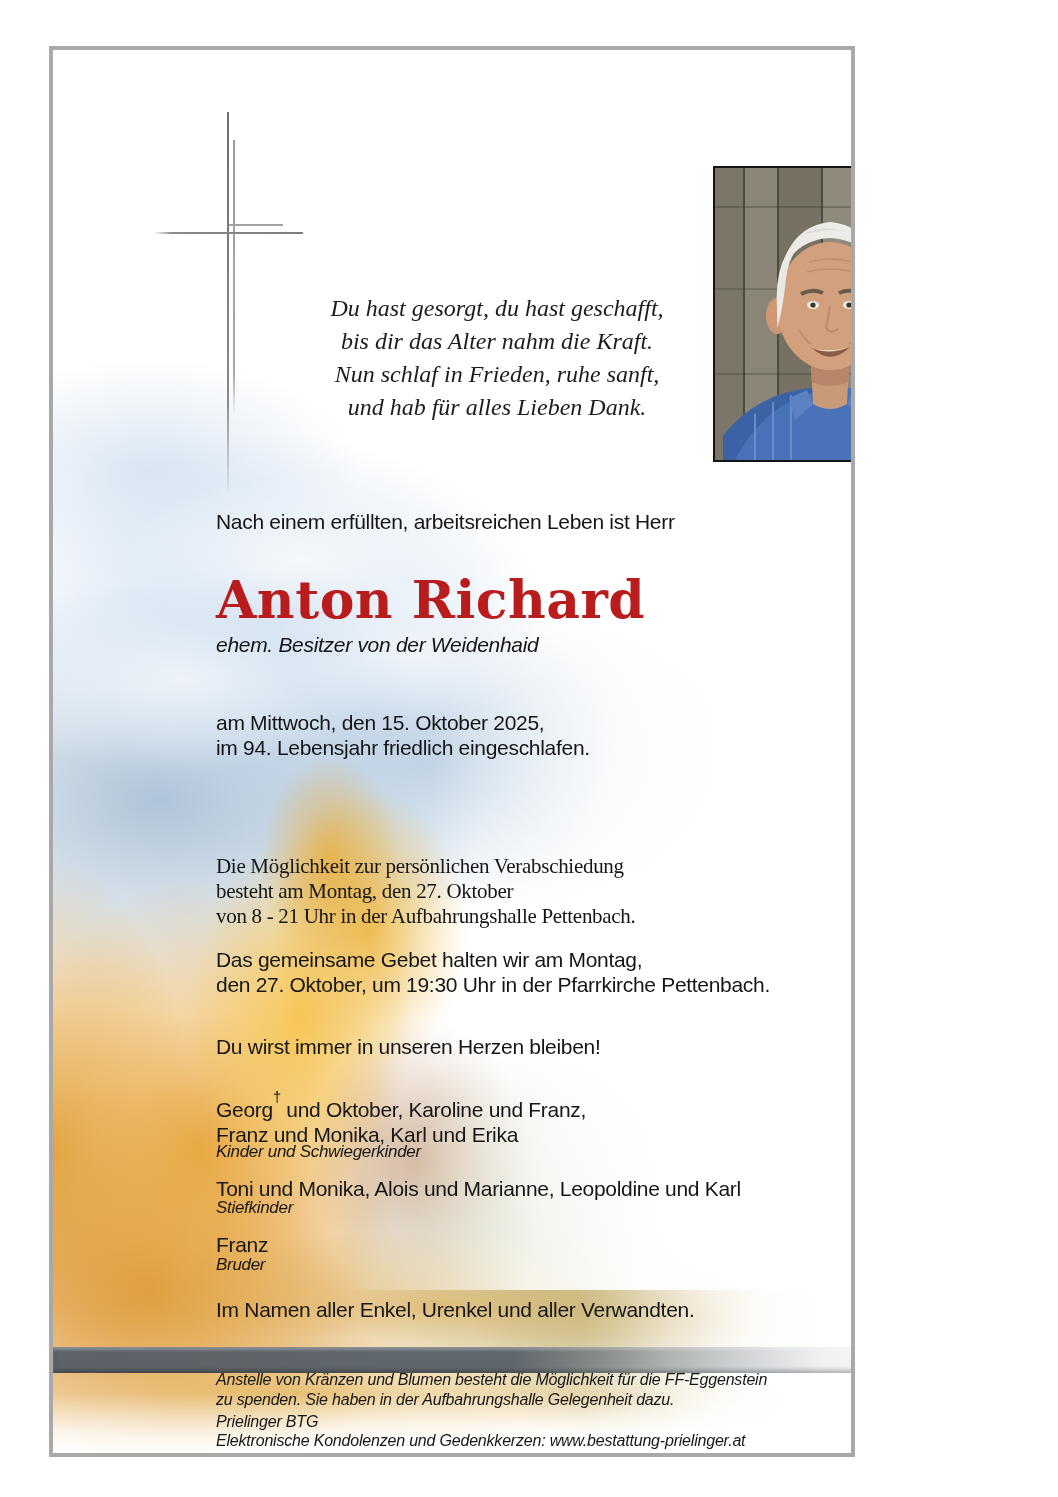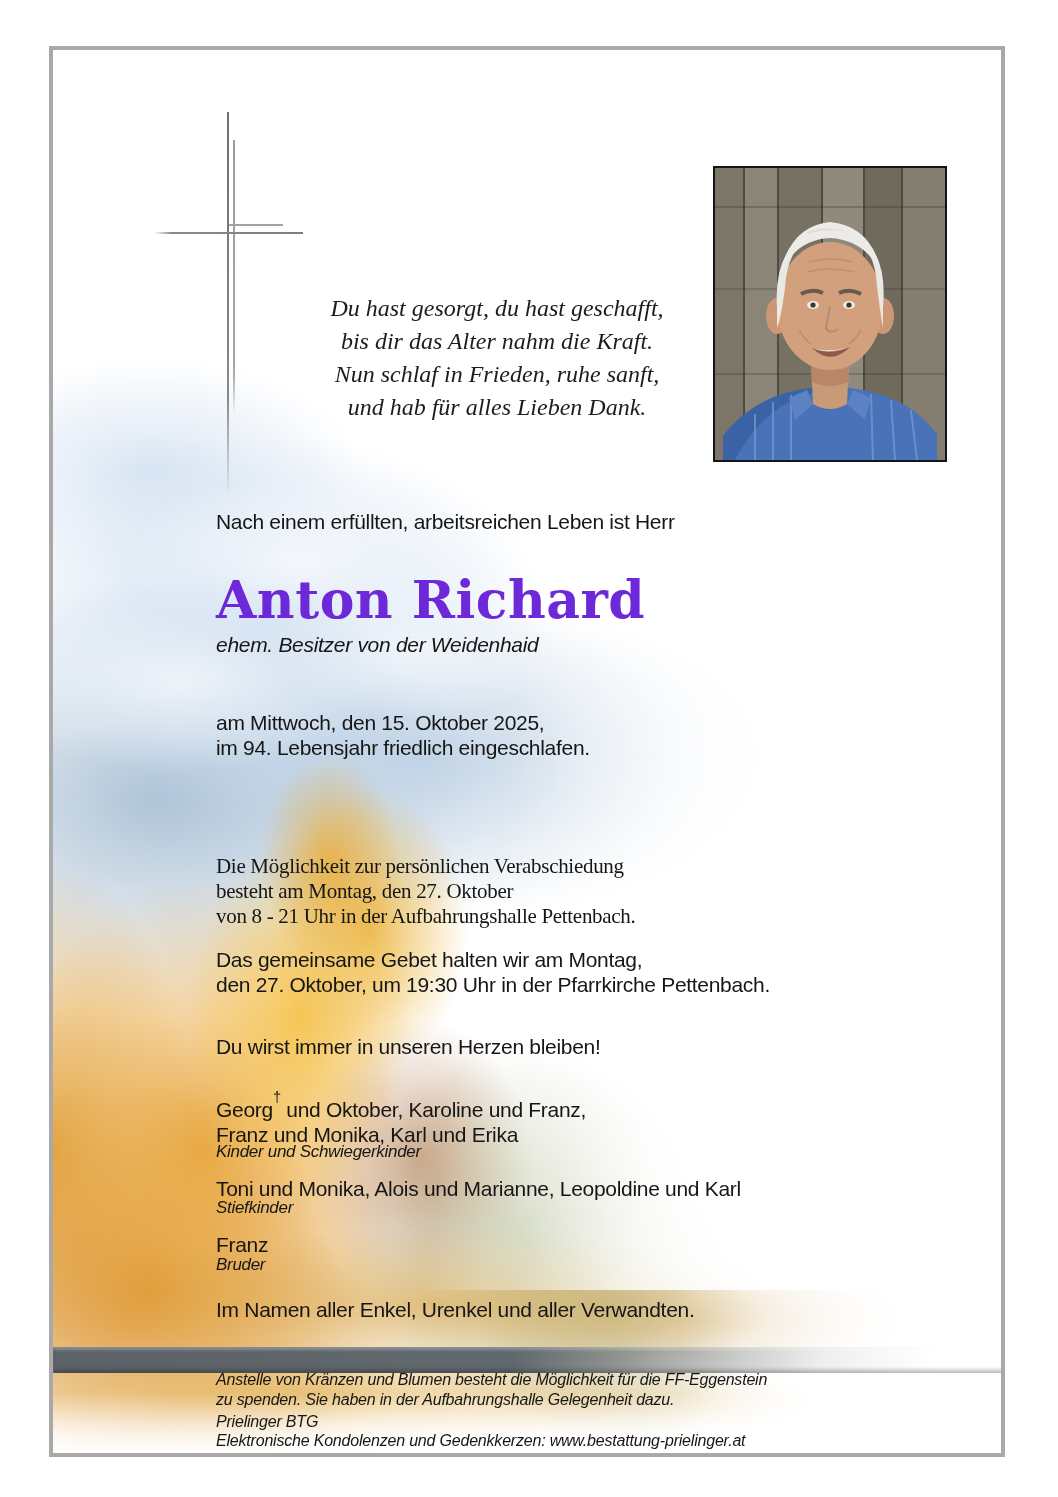--- a/index.html
+++ b/index.html
@@ -1,18 +1,18 @@
 <!DOCTYPE html>
 <html lang="de"><head>
 <meta charset="utf-8">
 <style>
   html,body{margin:0;padding:0;background:#ffffff;}
   .page{position:relative;width:1058px;height:1497px;background:#fff;overflow:hidden;
         font-family:"Liberation Sans", sans-serif;color:#161616;}
-  .card{position:absolute;left:49px;top:46px;width:956px;height:1411px;
+  .card{position:absolute;left:49px;top:46px;width:806px;height:1411px;
         border:4px solid #a9a9a9;background:#fff;overflow:hidden;box-sizing:border-box;}
 
   
   .bg{position:absolute;inset:0;z-index:1;background:
     
     radial-gradient(480px 80px at 250px 1345px, rgba(226,178,84,0.75) 0%, rgba(226,178,84,0) 70%),
     radial-gradient(300px 60px at 550px 1350px, rgba(220,175,90,0.4) 0%, rgba(220,175,90,0) 70%),
     
     radial-gradient(500px 110px at 380px 1255px, rgba(216,164,70,0.65) 0%, rgba(216,164,70,0) 70%),
     radial-gradient(320px 90px at 640px 1270px, rgba(205,160,85,0.4) 0%, rgba(205,160,85,0) 70%),
@@ -62,21 +62,21 @@
   .photo{position:absolute;left:660px;top:116px;width:230px;height:292px;z-index:10;
     border:2px solid #141414;background:#7b7667;}
   .photo svg{display:block;}
 
   
   .txt{position:absolute;left:163px;width:795px;z-index:10;letter-spacing:-0.3px;}
   .body-l{font-size:21px;line-height:25px;color:#161616;}
   .poem{position:absolute;left:190px;top:242px;width:508px;z-index:10;text-align:center;
     font-family:"Liberation Serif", serif;font-style:italic;font-size:24px;line-height:33px;color:#1c1c1c;letter-spacing:0;}
   .name{font-family:"DejaVu Serif", serif;font-weight:700;font-size:52px;line-height:56px;
-    color:#6d28d9;letter-spacing:0.5px;}
+    color:#b91c1c;letter-spacing:0.5px;}
   .subtitle{font-style:italic;font-size:21px;line-height:24px;}
   .relation{font-style:italic;font-size:17px;line-height:20px;}
   .smallital{font-style:italic;font-size:16px;line-height:20px;letter-spacing:-0.2px;}
   .footerital{font-style:italic;font-size:16px;line-height:19px;letter-spacing:-0.2px;}
   sup.dagger{font-size:0.7em;position:relative;top:-0.45em;}
 </style>
 </head>
 <body>
 
 <div class="page">

